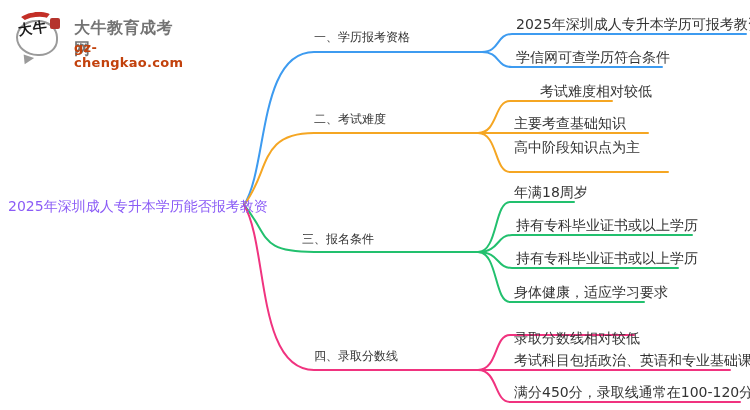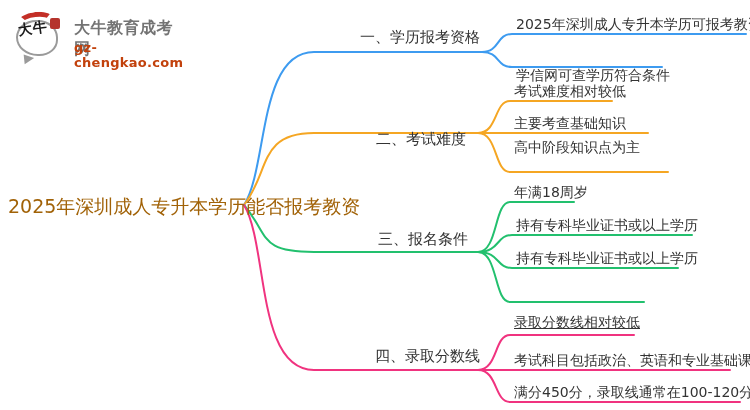--- a/index.html
+++ b/index.html
@@ -13,28 +13,28 @@
   #canvas { position: absolute; inset: 0; width: 750px; height: 410px; }
   svg.links { position: absolute; left: 0; top: 0; pointer-events: none; }
 
   .node {
     position: absolute;
     color: #333333;
     white-space: nowrap;
     line-height: 20px;
   }
   .root-node {
-    font-size: 19px;
-    color: #a16207;
+    font-size: 14px;
+    color: #8b5cf6;
     line-height: 19px;
   }
   .branch-label {
-    font-size: 15px;
+    font-size: 12px;
     line-height: 22px;
-    text-align: right;
+    text-align: left;
     width: 166px;
     font-family: Liberation Serif, serif;
   }
   .child-label { font-size: 14px; }
 
   
   .logo { position: absolute; left: 12px; top: 12px; width: 170px; height: 52px; }
   .logo-bubble {
     position: absolute; left: 4px; top: 8px;
     width: 42px; height: 36px;
@@ -124,32 +124,33 @@
     <div class="logo-bubble-tail"></div>
     <div class="logo-bubble-text">大牛</div>
     <div class="logo-seal"></div>
     <div class="logo-title" style="color: #737373;">大牛教育成考网</div>
     <div class="logo-subtitle" style="color: #c2410c;">gz-chengkao.com</div>
   </div>
 
   <div class="node root-node" style="left:8px; top:197px; width:240px;">2025年深圳成人专升本学历能否报考教资</div>
 
   <div class="node branch-label" style="left:314px; top:26px;">一、学历报考资格</div>
-  <div class="node branch-label" style="left:300px; top:108px;margin-top:20px;">二、考试难度</div>
+  <div class="node branch-label" style="left:314px; top:108px;">二、考试难度</div>
   <div class="node branch-label" style="left:302px; top:228px;">三、报名条件</div>
   <div class="node branch-label" style="left:314px; top:345px;">四、录取分数线</div>
 
   <div class="node child-label" style="left:516px; top:14px;">2025年深圳成人专升本学历可报考教资</div>
-  <div class="node child-label" style="left:516px; top:65px;">学信网可查学历符合条件</div>
+  <div class="node child-label" style="left:516px; top:47px;">学信网可查学历符合条件</div>
 
-  <div class="node child-label" style="left:514px; top:81px;">考试难度相对较低</div>
+  <div class="node child-label" style="left:540px; top:81px;">考试难度相对较低</div>
   <div class="node child-label" style="left:514px; top:113px;">主要考查基础知识</div>
   <div class="node child-label" style="left:514px; top:137px;">高中阶段知识点为主</div>
 
   <div class="node child-label" style="left:514px; top:182px;">年满18周岁</div>
   <div class="node child-label" style="left:516px; top:215px;">持有专科毕业证书或以上学历</div>
   <div class="node child-label" style="left:516px; top:248px;">持有专科毕业证书或以上学历</div>
+  <div class="node child-label" style="left:514px; top:282px;">身体健康，适应学习要求</div>
 
-  <div class="node child-label" style="left:514px; top:312px;text-decoration:underline;">录取分数线相对较低</div>
+  <div class="node child-label" style="left:514px; top:328px;">录取分数线相对较低</div>
   <div class="node child-label" style="left:514px; top:350px;">考试科目包括政治、英语和专业基础课</div>
   <div class="node child-label" style="left:514px; top:382px;">满分450分，录取线通常在100-120分之间</div>
 
 </div>
 
 </body></html>

